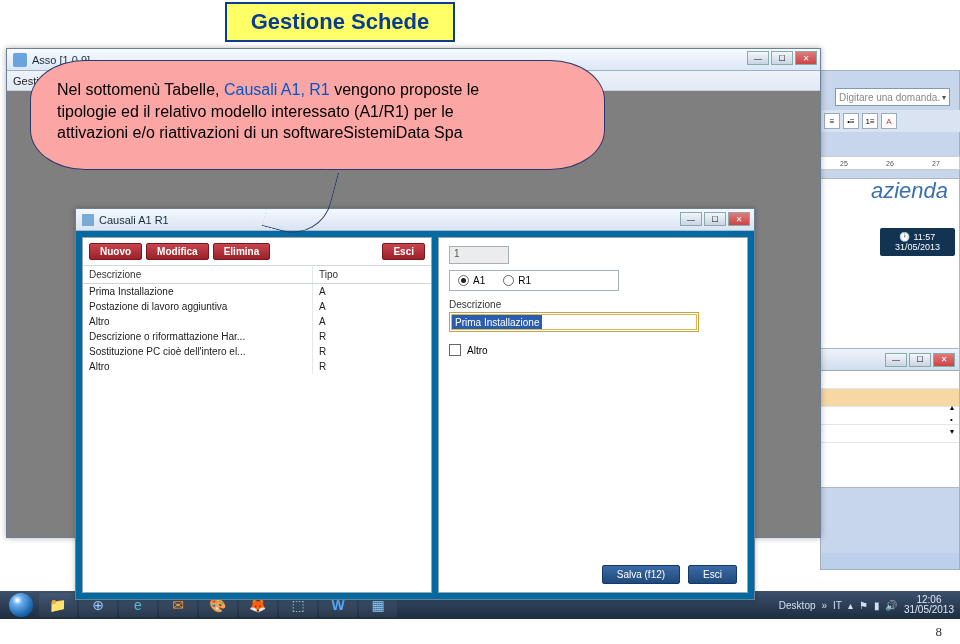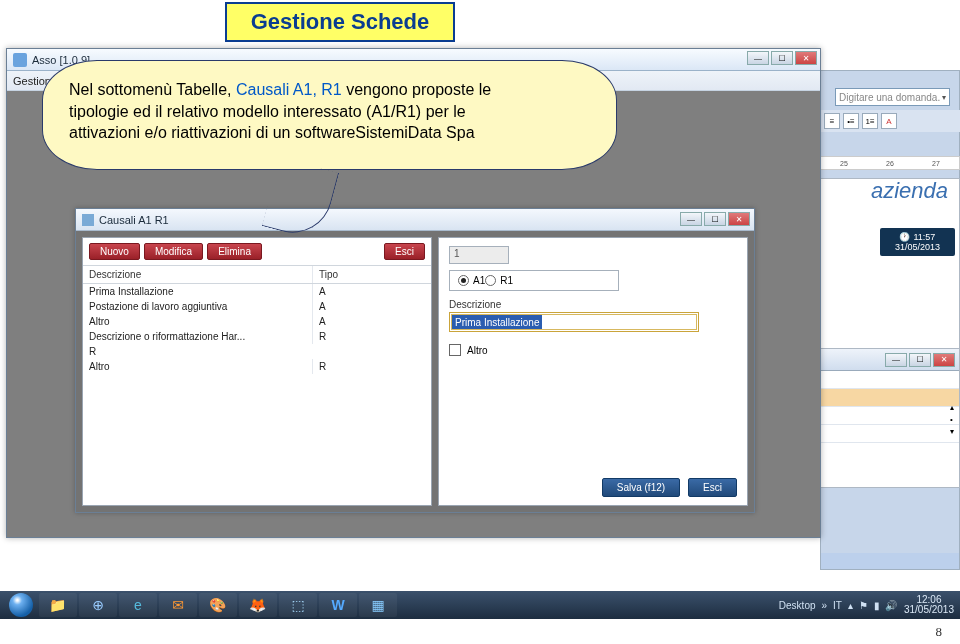--- a/index.html
+++ b/index.html
@@ -33,53 +33,53 @@
   
   .app-window { position: absolute; top: 48px; left: 6px; width: 815px; height: 490px; border: 1px solid #6b7f95; background: #f0f0f0; box-shadow: 0 0 6px rgba(0,0,0,.3); }
   .app-titlebar { height: 22px; background: linear-gradient(#f7fbff,#dbe7f6); border-bottom: 1px solid #9ab2c9; display: flex; align-items: center; padding: 0 6px; position:relative;}
   .app-titlebar .icon { width: 14px; height: 14px; background: #6aa3de; border-radius: 2px; margin-right: 5px; }
   .app-titlebar .title { font-size: 11px; color: #1a2a3a; }
   .app-titlebar .wincontrols{position:absolute;right:3px;top:2px;display:flex;gap:2px;}
   .app-menubar { height: 20px; background: linear-gradient(#eef3f9,#e2e9f3); border-bottom: 1px solid #c6d3e2; display: flex; align-items: center; gap: 12px; padding: 0 6px; font-size: 11px; color: #222; }
   .app-body { position: absolute; top: 42px; left: 0; right: 0; bottom: 0; background: #7f7f7f; }
 
   
-  .bubble { position: absolute; top: 60px; left: 42px; width: 575px; height: 110px; background: #fef9c3; border: 1.5px solid #2a3a6a; border-radius: 55px / 40px; padding: 18px 26px; z-index: 30; font-size: 16px; line-height: 1.35; color: #000; }
+  .bubble { position: absolute; top: 60px; left: 30px; width: 575px; height: 110px; background: #fca5a5; border: 1.5px solid #2a3a6a; border-radius: 55px / 40px; padding: 18px 26px; z-index: 30; font-size: 16px; line-height: 1.35; color: #000; }
   .bubble .t1 { color: #000; }
   .bubble .t2 { color: #0058c8; }
   .bubble-tail { position: absolute; top: 164px; left: 270px; width: 0; height: 0; z-index: 31; }
   .bubble-tail::before{content:"";position:absolute;width:60px;height:70px;border-right:1.5px solid #2a3a6a;border-bottom:1.5px solid #2a3a6a;border-radius:0 0 40px 0;background:transparent;transform:rotate(15deg);}
   
   
-  .dlg { position: absolute; top: 208px; left: 75px; width: 680px; height: 305px; background: #737373; border: 1px solid #6b7f95; box-shadow: 0 0 5px rgba(0,0,0,.25); z-index: 20; }
+  .dlg { position: absolute; top: 208px; left: 75px; width: 680px; height: 392px; background: #0369a1; border: 1px solid #6b7f95; box-shadow: 0 0 5px rgba(0,0,0,.25); z-index: 20; }
   .dlg-titlebar { height: 22px; background: linear-gradient(#f4f8fd,#d9e4f2); border-bottom: 1px solid #a8bacd; display: flex; align-items: center; padding: 0 6px; position: relative; }
   .dlg-titlebar .icon { width: 12px; height: 12px; background: #7aaad6; margin-right: 5px; }
   .dlg-titlebar .title { font-size: 11px; color: #1a2a3a; }
   .dlg-titlebar .wincontrols { position: absolute; right: 4px; top: 3px; display: flex; gap: 2px; }
   
   .dlg-body { position: absolute; top: 22px; left: 0; right: 0; bottom: 0; }
   
   
   .left-panel { position: absolute; left: 6px; top: 6px; width: 350px; bottom: 6px; background: #fff; border: 1px solid #9aa5b2; }
   .btn-row { display: flex; gap: 4px; padding: 5px 6px; align-items:center;}
   .btn-row .spacer{flex:1;}
-  .btn { padding: 2px 10px; font-size: 10px; border: 1px solid #7a1820; background: linear-gradient(#c8454e,#9a2028); color: #fff; border-radius: 2px; cursor: pointer; font-weight:normal;}
+  .btn { padding: 2px 10px; font-size: 10px; border: 1px solid #7a1820; background: linear-gradient(#c8454e,#9a2028); color: #fff; border-radius: 2px; cursor: pointer; font-weight:bold;}
   .list-headers { display: flex; background: #fff; border-top: 1px solid #d0d6dd; border-bottom: 1px solid #d0d6dd; font-size: 10px; color: #333; }
   .lh-col { padding: 3px 6px; }
   .col-d { width: 230px; border-right: 1px solid #e4e8ee; }
   .col-t { width: 90px; }
   .list-row { display: flex; font-size: 10px; color: #222; }
   .list-row .lh-col { padding: 2px 6px; }
   .list-row:nth-child(odd){}
 
   
   .right-panel { position: absolute; left: 362px; top: 6px; right: 6px; bottom: 6px; background: #fff; border: 1px solid #9aa5b2; padding: 8px 10px; }
   .rp-label { font-size: 10px; color: #333; margin-bottom: 2px; }
   .rp-input { width: 60px; height: 18px; border: 1px solid #a6b0bb; background: #ececec; font-size: 10px; padding: 1px 4px; color:#555;}
-  .rp-radios { border: 1px solid #a6b0bb; background: #fff; padding: 4px 8px; margin-top: 6px; width: 170px; display:flex; align-items:center;}
+  .rp-radios { border: 1px solid #a6b0bb; background: #fff; padding: 4px 8px; margin-top: 6px; width: 170px; display:flex; gap:18px; align-items:center;}
   .rp-radios label { font-size: 10px; display: flex; align-items: center; gap: 4px; }
   .rp-radio { width: 11px; height: 11px; border: 1px solid #666; border-radius: 50%; display:inline-flex; align-items:center; justify-content:center;}
   .rp-radio.checked::after{content:"";width:5px;height:5px;background:#222;border-radius:50%;}
   .rp-highlight { width: 250px; height: 20px; border: 1px solid #caa43a; background: #fff; margin-top: 2px; position: relative; }
   .rp-highlight-inner{position:absolute;left:1px;top:1px;right:1px;bottom:1px;border:1px solid #d7b85e;background:#fff;}
   .rp-highlight-sel{position:absolute;left:2px;top:2px;height:14px;padding:0 3px;background:#2a5db0;color:#fff;font-size:10px;display:flex;align-items:center;}
   .rp-check-row{margin-top:12px;display:flex;align-items:center;gap:6px;font-size:10px;}
   .rp-checkbox{width:12px;height:12px;border:1px solid #666;background:#fff;}
   .rp-btn-row{position:absolute;bottom:8px;right:10px;display:flex;gap:8px;}
   .btn-blue{padding:3px 14px;font-size:10px;border:1px solid #123a66;background:linear-gradient(#3a6aa6,#214a7a);color:#fff;border-radius:2px;cursor:pointer;font-weight:normal;}
@@ -208,20 +208,21 @@
           </div>
         <div class="list-row">
             <div class="lh-col col-d">Altro</div>
             <div class="lh-col col-t">A</div>
           </div>
         <div class="list-row">
             <div class="lh-col col-d">Descrizione o riformattazione Har...</div>
             <div class="lh-col col-t">R</div>
           </div>
         <div class="list-row">
+            <div class="lh-col col-d">Sostituzione PC cioè dell'intero el...</div>
             <div class="lh-col col-t">R</div>
           </div>
         <div class="list-row">
             <div class="lh-col col-d">Altro</div>
             <div class="lh-col col-t">R</div>
           </div>
       </div>
     </div>
 
     <div class="right-panel">

